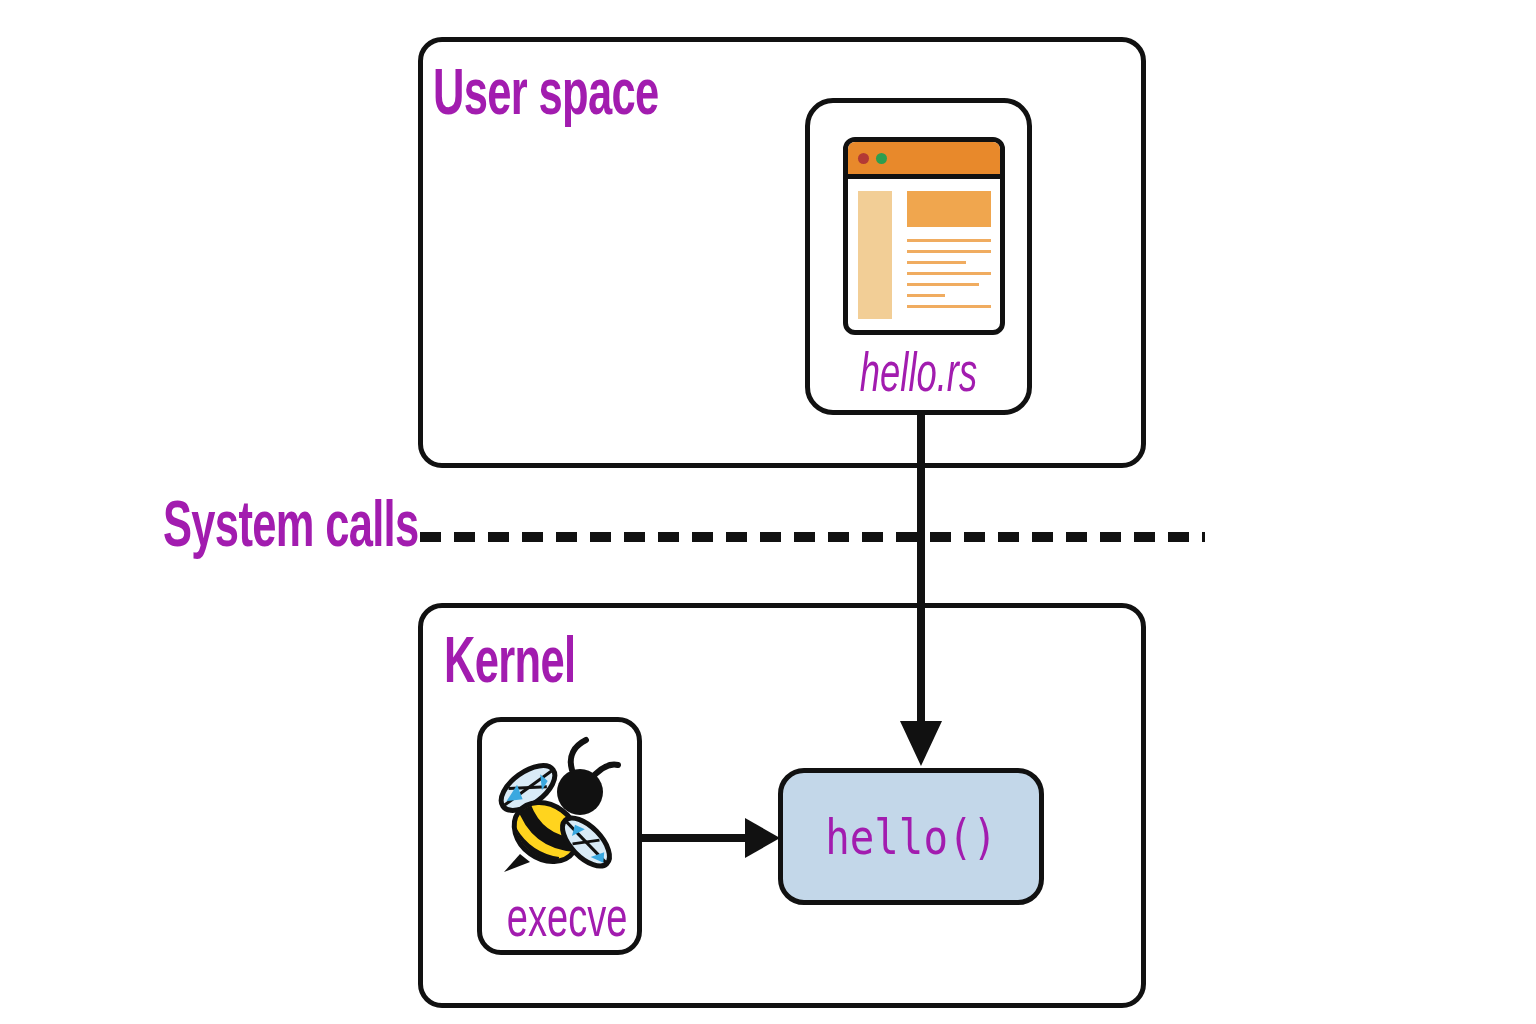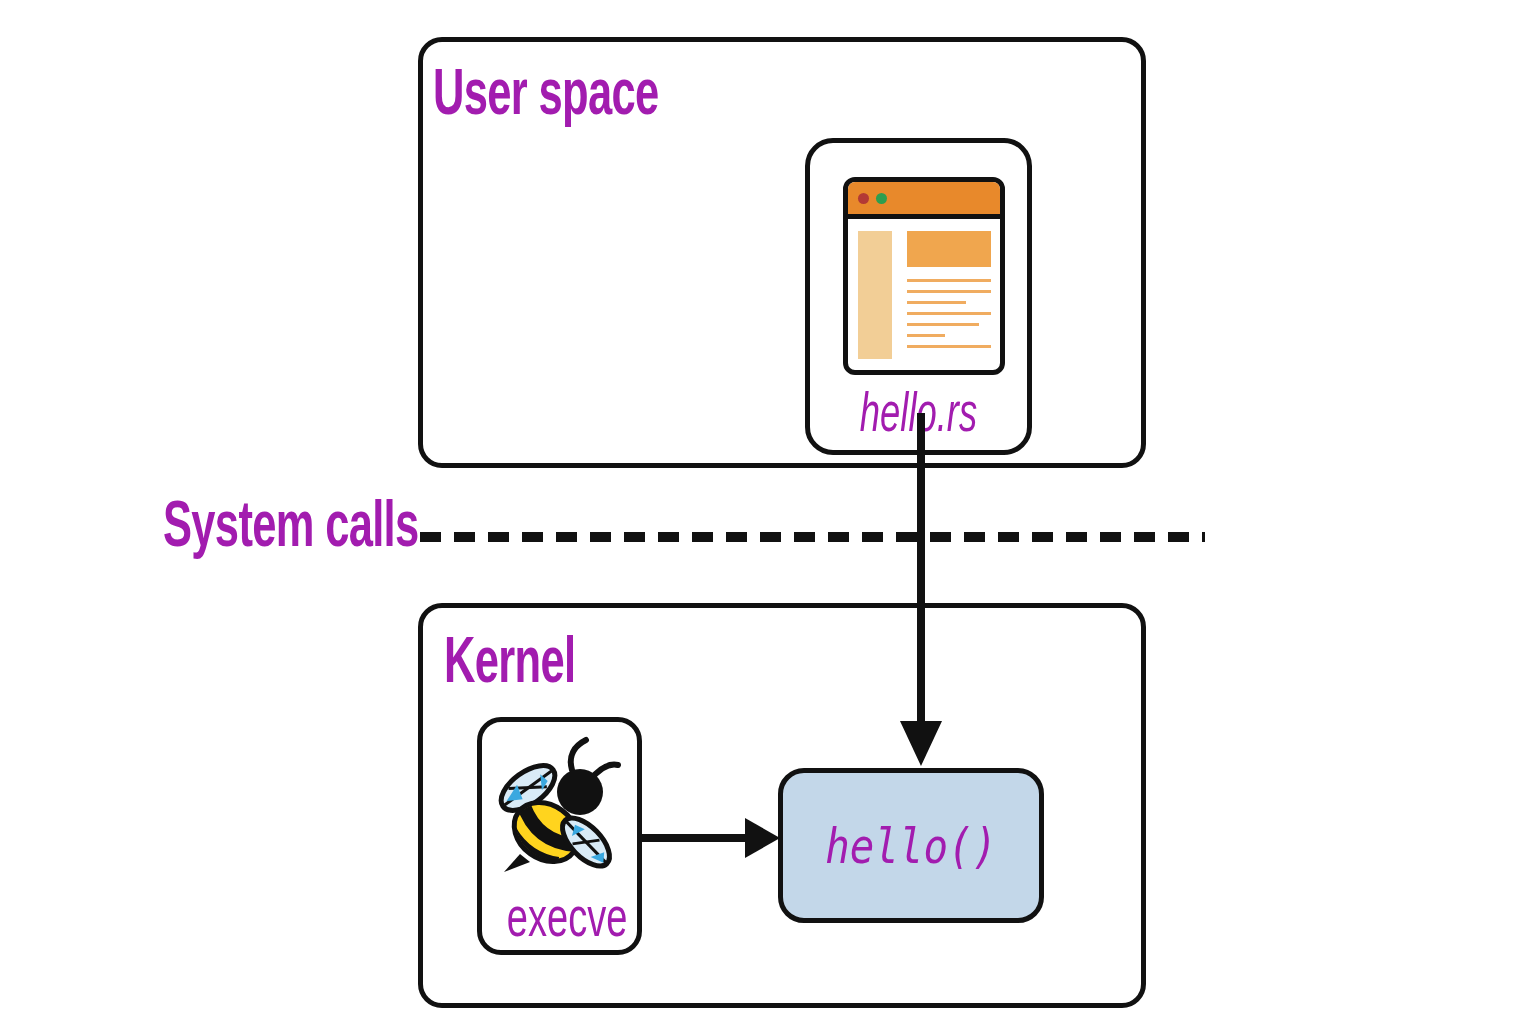--- a/index.html
+++ b/index.html
@@ -35,21 +35,20 @@
   #user-space-label { left: 433px; top: 60px; }
   #kernel-label     { left: 444px; top: 628px; }
   #system-calls-label { left: 163px; top: 492px; }
 
   
   #file-card {
     left: 805px; top: 98px; width: 227px; height: 317px;
     border: 5px solid var(--c-outline, #111);
     border-radius: 28px;
     background: #fff;
-    margin-top: 40px;
   }
   #doc-window {
     left: 33px; top: 34px; width: 162px; height: 198px;
     border: 5px solid var(--c-outline, #111);
     border-radius: 12px;
     background: #fff;
     overflow: hidden;
   }
   #doc-titlebar {
     height: 32px;
@@ -100,28 +99,27 @@
     text-align: center;
     font-size: 56px;
     line-height: 1;
     white-space: nowrap;
     transform: scaleX(0.68);
     transform-origin: center top;
   }
 
   
   #hello-box {
-    left: 778px; top: 768px; width: 266px; height: 155px;
+    left: 778px; top: 768px; width: 266px; height: 137px;
     border: 5px solid var(--c-outline, #111);
     border-radius: 26px;
     background: var(--c-fn_box, #C3D7E9);
     display: flex;
     align-items: center;
     justify-content: center;
-    font-style: italic;
   }
   #hello-box-label {
     font-family: "DejaVu Sans Mono", monospace;
     font-size: 48px;
     line-height: 1;
     white-space: nowrap;
     transform: scaleX(0.85);
     transform-origin: center center;
   }
 

